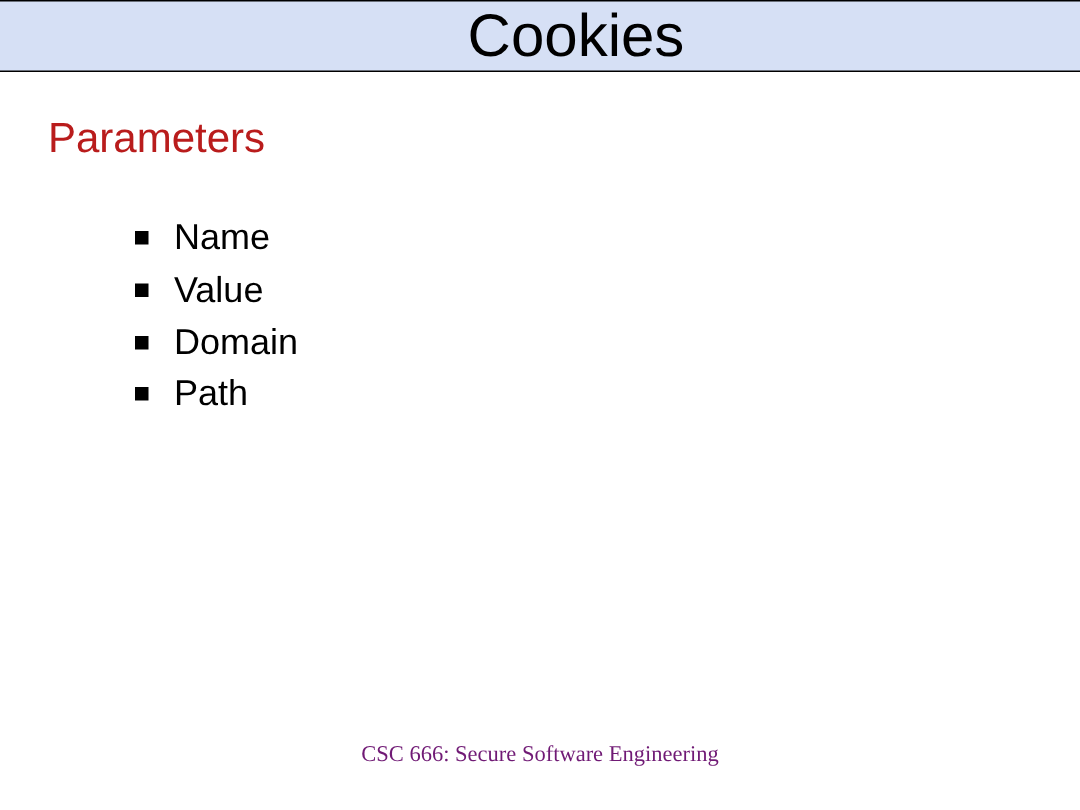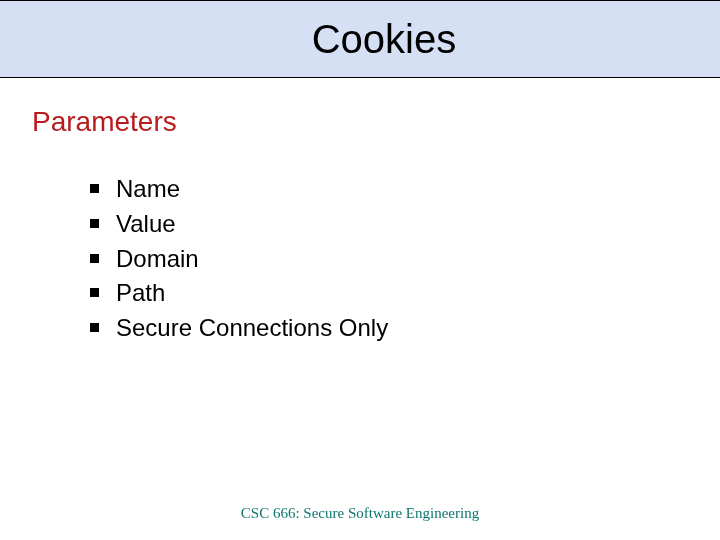--- a/index.html
+++ b/index.html
@@ -6,21 +6,21 @@
   body {
     width: 720px;
     height: 540px;
     background: #fff;
     font-family: Arial, Helvetica, sans-serif;
     position: relative;
     overflow: hidden;
   }
   .title-bar {
     width: 100%;
-    height: 78px;
+    height: 48px;
     background: #d6e0f5;
     border-top: 1px solid #000;
     border-bottom: 1px solid #000;
     display: flex;
     align-items: center;
     justify-content: center;
     padding-left: 48px;
   }
   .title-text {
     font-size: 40px;
@@ -47,38 +47,37 @@
     content: "";
     position: absolute;
     left: 0;
     top: 0.5em;
     width: 9px;
     height: 9px;
     background: #000;
   }
   .footer {
     position: absolute;
-    bottom: 18px;
+    bottom: 28px;
     width: 100%;
     text-align: center;
     font-family: "Times New Roman", Times, serif;
     font-size: 15px;
-    color: #0f766e;
+    color: #701a75;
   }
 </style>
 </head>
 <body>
 
 <div class="title-bar">
   <div class="title-text">Cookies</div>
 </div>
 
 <div class="section-heading">Parameters</div>
 
 <ul class="bullet-list">
   <li>Name</li>
   <li>Value</li>
   <li>Domain</li>
   <li>Path</li>
-  <li>Secure Connections Only</li>
 </ul>
 
 <div class="footer">CSC 666: Secure Software Engineering</div>
 
 </body></html>

